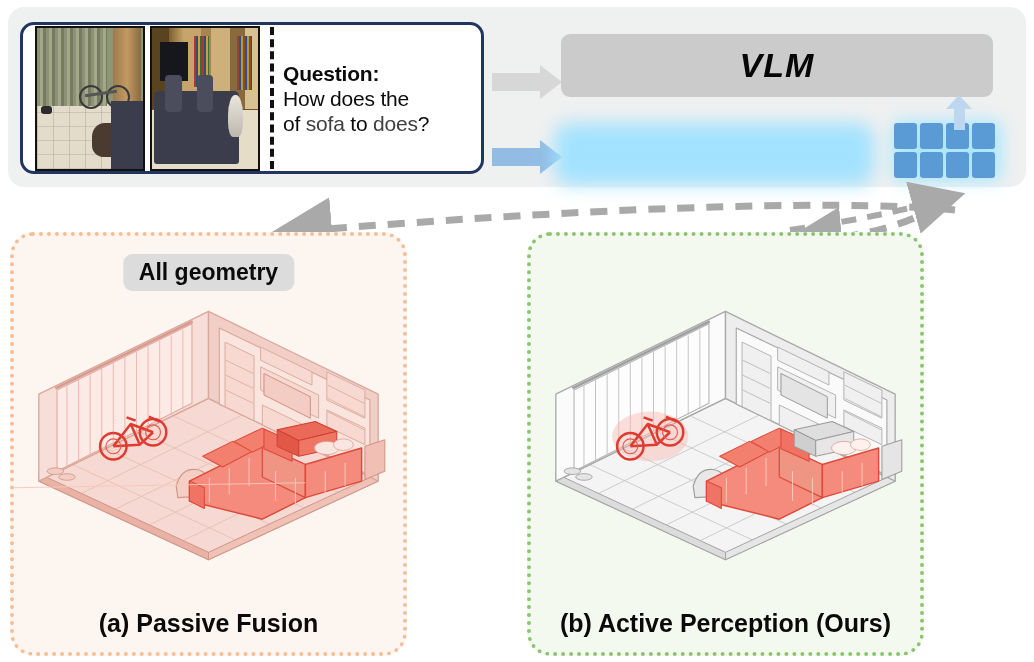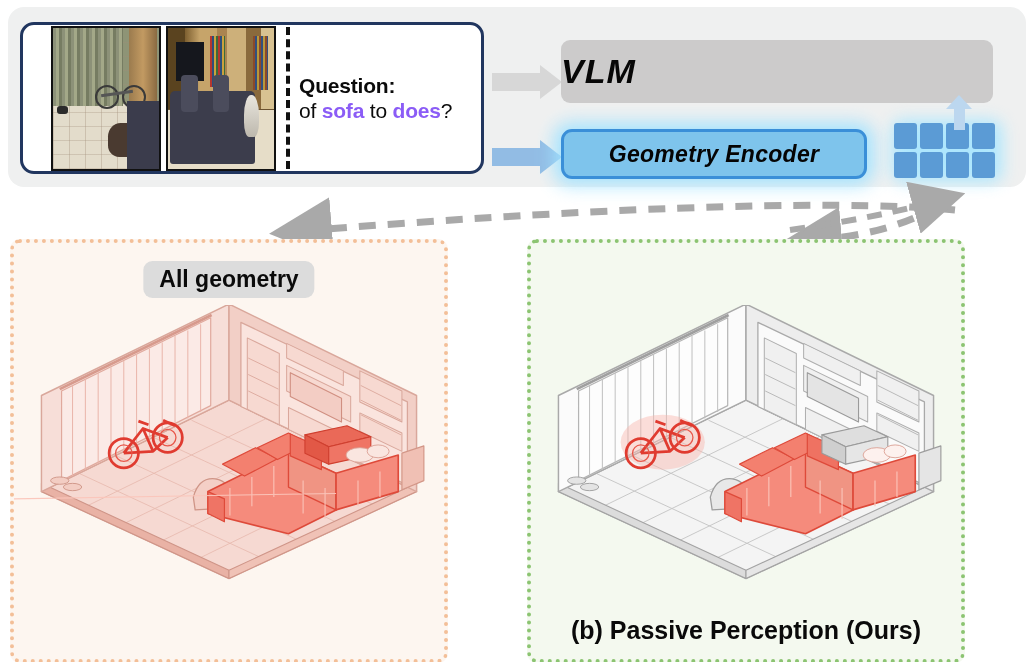--- a/index.html
+++ b/index.html
@@ -5,21 +5,21 @@
   html,body{margin:0;padding:0;background:#ffffff;}
   body{width:1034px;height:662px;position:relative;overflow:hidden;
        font-family:"Liberation Sans","DejaVu Sans",sans-serif;}
 
   
   #top-panel{position:absolute;left:8px;top:7px;width:1018px;height:180px;
              background:#eff0f0;border-radius:16px;}
 
   #question-card{position:absolute;left:12px;top:15px;width:464px;height:152px;
                  background:#ffffff;border:3px solid #21365f;border-radius:14px;
-                 box-sizing:border-box;display:flex;align-items:center;padding-left:16px;}
+                 box-sizing:border-box;display:flex;align-items:center;}
 
   .photo-strip{display:flex;gap:5px;margin-left:12px;}
   .photo{width:110px;height:145px;border:2px solid #111;box-sizing:border-box;
          position:relative;overflow:hidden;background:#cfc9b5;}
 
   
   .ph1{background:
      
      repeating-linear-gradient(90deg, rgba(160,140,120,.35) 0 1px, rgba(0,0,0,0) 1px 16px),
      repeating-linear-gradient(0deg, rgba(160,140,120,.3) 0 1px, rgba(0,0,0,0) 1px 14px),
@@ -53,38 +53,38 @@
   .ph2 .sofa2{position:absolute;left:2%;bottom:3%;width:80%;height:52%;
      background:#3c3d4c;border-radius:5px 5px 3px 3px;}
   .ph2 .cush{position:absolute;bottom:40%;width:16%;height:26%;background:#4b4c5c;border-radius:4px;}
   .ph2 .cat{position:absolute;right:14%;bottom:22%;width:14%;height:30%;
      background:linear-gradient(#e9e6de,#bdb8ad);border-radius:48% 48% 35% 35%;}
 
   .v-divider{width:0;height:142px;border-left:4px dashed #111;margin:0 9px 0 10px;}
 
   .q-text{font-size:21px;line-height:25px;color:#0b0b0b;letter-spacing:-.2px;}
   .q-text .qlabel{font-weight:bold;}
-  .hl{color:#8b5cf6;font-weight:bold;}
+  .hl{color:#404040;font-weight:normal;}
 
   
   .blockarrow{position:absolute;}
   .blockarrow .shaft{position:absolute;left:0;top:8px;height:18px;}
   .blockarrow .head{position:absolute;right:0;top:0;width:0;height:0;
      border-top:17px solid transparent;border-bottom:17px solid transparent;}
 
   #arrow-to-vlm{left:484px;top:58px;width:70px;height:34px;}
   #arrow-to-vlm .shaft{width:52px;background:#d7d7d7;}
   #arrow-to-vlm .head{border-left:22px solid #d7d7d7;}
 
   #arrow-to-enc{left:484px;top:133px;width:70px;height:34px;}
   #arrow-to-enc .shaft{width:52px;background:#92bce4;}
   #arrow-to-enc .head{border-left:22px solid #92bce4;}
 
-  #vlm-box{position:absolute;left:553px;top:33px;width:432px;height:63px;
-     background:#cccbcb;border-radius:9px;display:flex;align-items:center;justify-content:flex-start;}
+  #vlm-box{position:absolute;left:553px;top:27px;width:432px;height:63px;
+     background:#cccbcb;border-radius:9px;display:flex;align-items:center;justify-content:center;}
   #vlm-box .t{font-size:34px;font-weight:bold;font-style:italic;color:#070707;letter-spacing:1px;}
 
   #enc-glow{position:absolute;left:546px;top:116px;width:320px;height:62px;border-radius:16px;
      background:#9fe2ff;filter:blur(9px);opacity:.95;}
   #enc-box{position:absolute;left:553px;top:122px;width:306px;height:50px;
      background:#7ec4ec;border:3px solid #3a8fd8;border-radius:11px;box-sizing:border-box;
      display:flex;align-items:center;justify-content:center;}
   #enc-box .t{font-size:23px;font-weight:bold;font-style:italic;color:#050505;letter-spacing:.3px;}
 
   #token-glow{position:absolute;left:884px;top:113px;width:110px;height:62px;border-radius:10px;
@@ -93,22 +93,22 @@
      grid-template-columns:repeat(4,23px);grid-template-rows:repeat(2,26px);gap:3px;}
   .tok{background:#5b9bd5;border-radius:3px;}
 
   #up-arrow{position:absolute;left:938px;top:88px;width:26px;height:34px;}
   #up-arrow .ushaft{position:absolute;left:8px;top:11px;width:11px;height:24px;background:#bcd7ef;}
   #up-arrow .uhead{position:absolute;left:0;top:0;width:0;height:0;
      border-left:13px solid transparent;border-right:13px solid transparent;
      border-bottom:14px solid #bcd7ef;}
 
   
-  .panel{position:absolute;top:232px;width:438px;height:424px;border-radius:10px;
-         box-sizing:border-box;margin-top:7px;}
+  .panel{position:absolute;top:232px;width:397px;height:424px;border-radius:23px;
+         box-sizing:border-box;}
   #panel-a{left:10px;background:#fdf6f0;border:4px dotted #f3bf98;}
   #panel-b{left:527px;background:#f4f9ef;border:4px dotted #8cc472;}
 
   .badge{position:absolute;top:18px;left:50%;transform:translateX(-50%);
          background:#dcdcdc;border-radius:9px;padding:5px 16px;}
   .badge span{font-size:23px;font-weight:bold;color:#0a0a0a;white-space:nowrap;}
 
   .caption{position:absolute;bottom:14px;left:0;width:100%;text-align:center;}
   .caption span{font-size:25px;font-weight:bold;color:#0a0a0a;}
 
@@ -147,41 +147,39 @@
         <div class="cush" style="left:12%"></div>
         <div class="cush" style="left:42%"></div>
         <div class="cat"></div>
       </div>
     </div>
 
     <div class="v-divider"></div>
 
     <div class="q-text">
       <div class="qlabel">Question:</div>
+      <div>How does the</div>
       <div><span>of </span><span class="hl">sofa</span><span> to </span><span class="hl">does</span><span>?</span></div>
     </div>
   </div>
 
   <div class="blockarrow" id="arrow-to-vlm">
     <div class="shaft"></div>
       <div class="head"></div>
   </div>
   <div class="blockarrow" id="arrow-to-enc">
     <div class="shaft"></div>
       <div class="head"></div>
   </div>
 
   <div id="vlm-box">
     <div class="t">VLM</div>
   </div>
 
   <div id="enc-glow"></div>
-  <div id="enc-box">
-    <div class="t">Geometry  Encoder</div>
-  </div>
 
   <div id="token-glow"></div>
   <div id="token-grid">
     <div class="tok"></div>
     <div class="tok"></div>
     <div class="tok"></div>
     <div class="tok"></div>
     <div class="tok"></div>
     <div class="tok"></div>
     <div class="tok"></div>
@@ -311,20 +309,23 @@
             <line x1="400" y1="168" x2="400" y2="196"></line>
             <line x1="212,198" y1="198" x2="352" y2="192"></line>
           </g>
         </g>
 
         <polygon points="424,148 448,140 448,178 424,188" fill="#f0c0b4" stroke="#d39788" stroke-width="1.3"></polygon>
       </g>
     </svg>
   </div>
 
+  <div class="caption">
+    <span>(a) Passive Fusion</span>
+  </div>
 </div>
 
 <div class="panel" id="panel-b">
 
   <div class="scene">
     <svg viewBox="0 0 470 300" preserveAspectRatio="xMidYMid meet">
       <g stroke-linejoin="round">
         <polygon points="30,190 235,90 440,190 235,285" fill="#f4f4f4" stroke="#a9a9a9" stroke-width="1.6"></polygon>
         <g stroke="#c4c4c4" stroke-width="1" fill="none">
           <line x1="71" y1="210" x2="276" y2="110"></line>
@@ -410,15 +411,15 @@
               <line x1="376" y1="178" x2="376" y2="206"></line>
             <line x1="400" y1="168" x2="400" y2="196"></line>
           </g>
         </g>
         <polygon points="424,148 448,140 448,178 424,188" fill="#e5e5e5" stroke="#9e9e9e" stroke-width="1.3"></polygon>
       </g>
     </svg>
   </div>
 
   <div class="caption">
-    <span>(b) Passive Perception (Ours)</span>
+    <span>(b) Active Perception (Ours)</span>
   </div>
 </div>
 
 </body></html>

